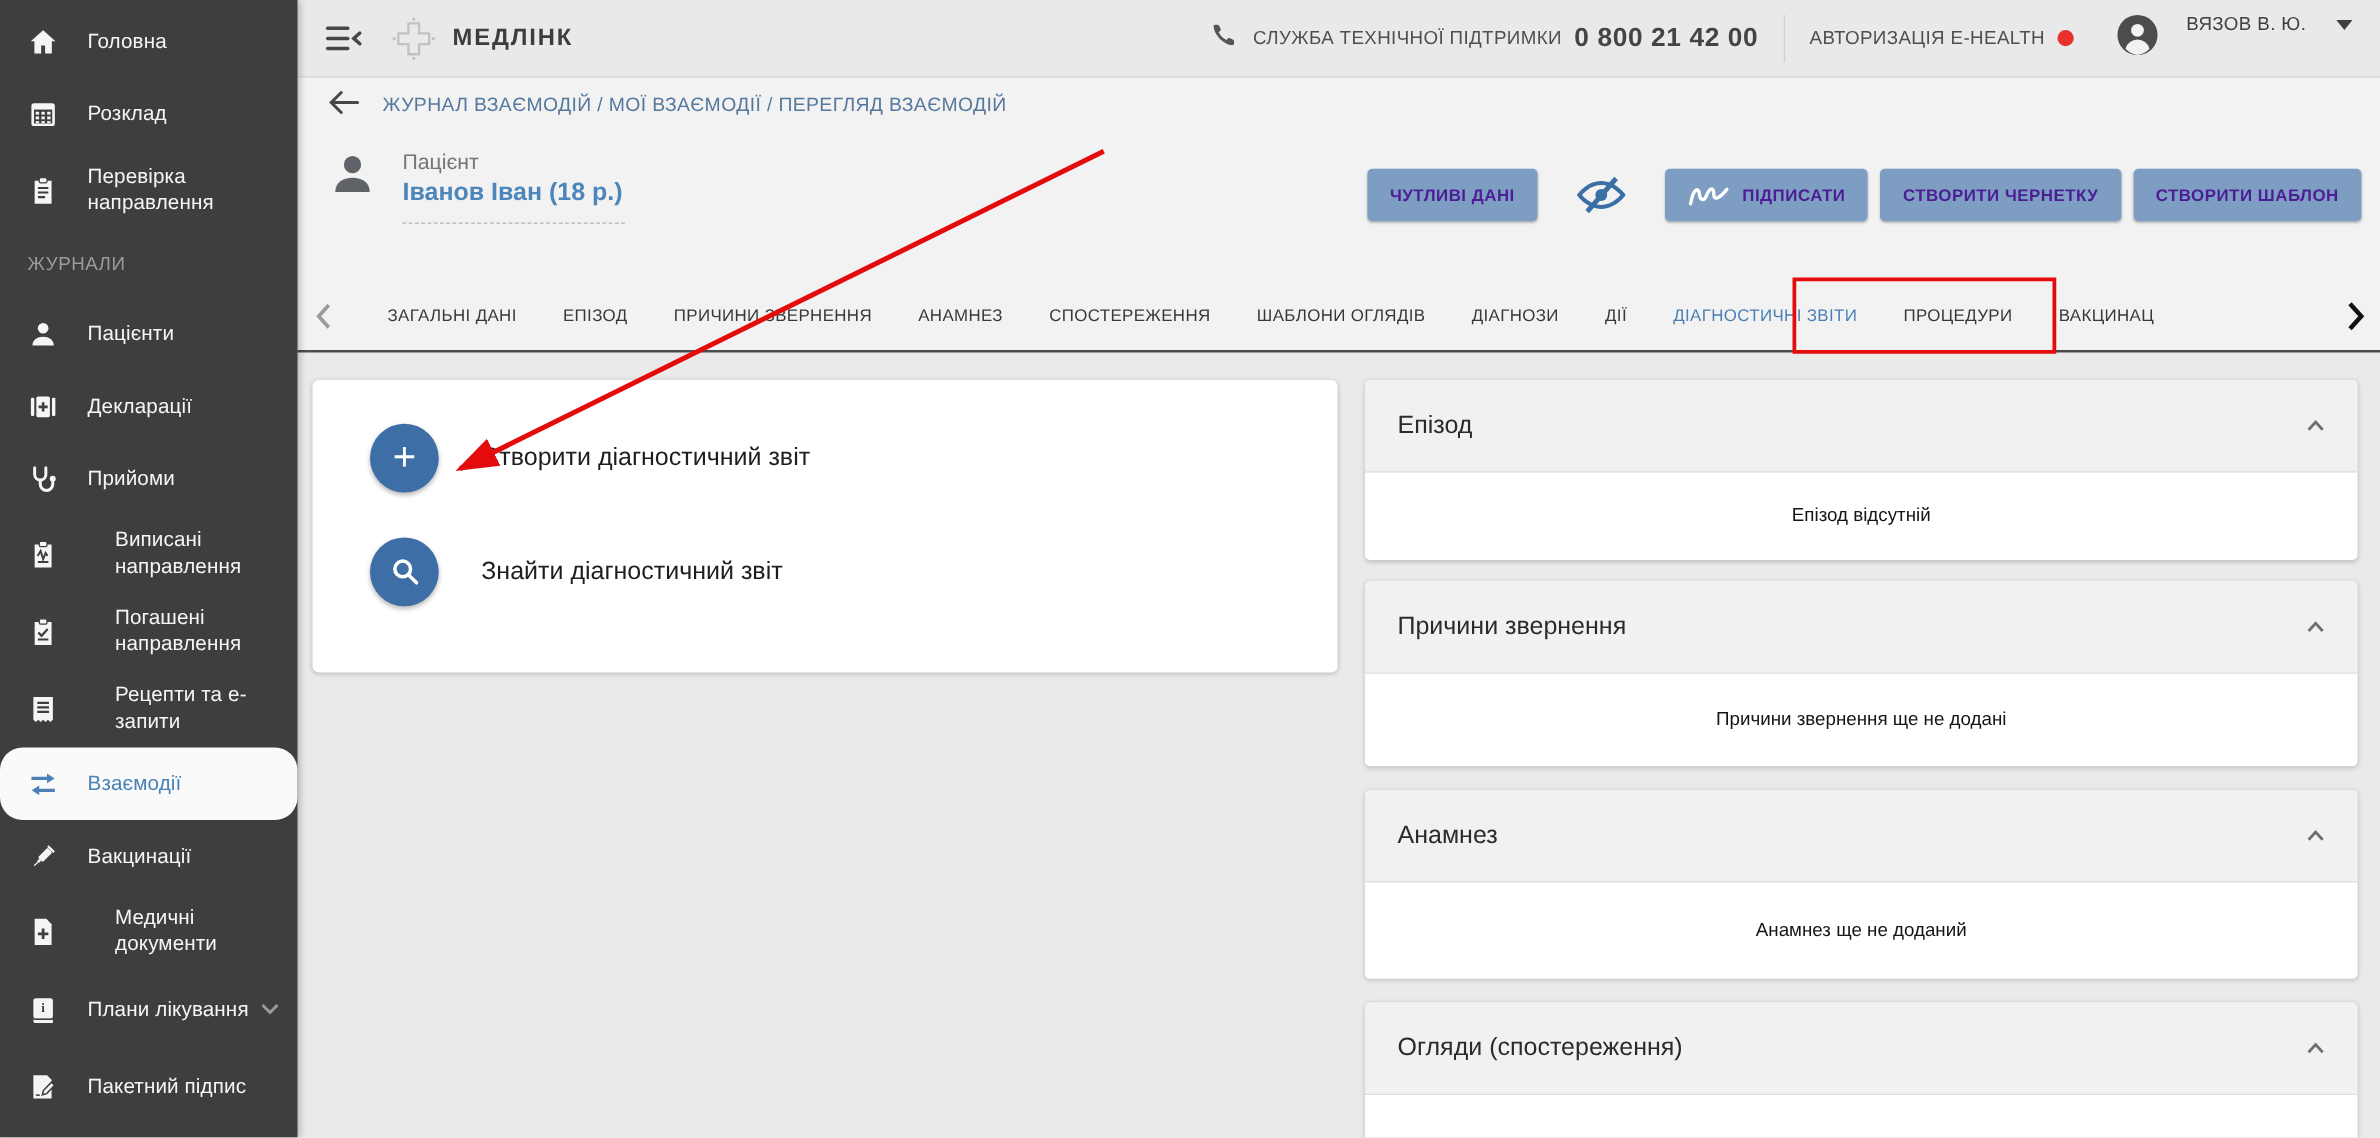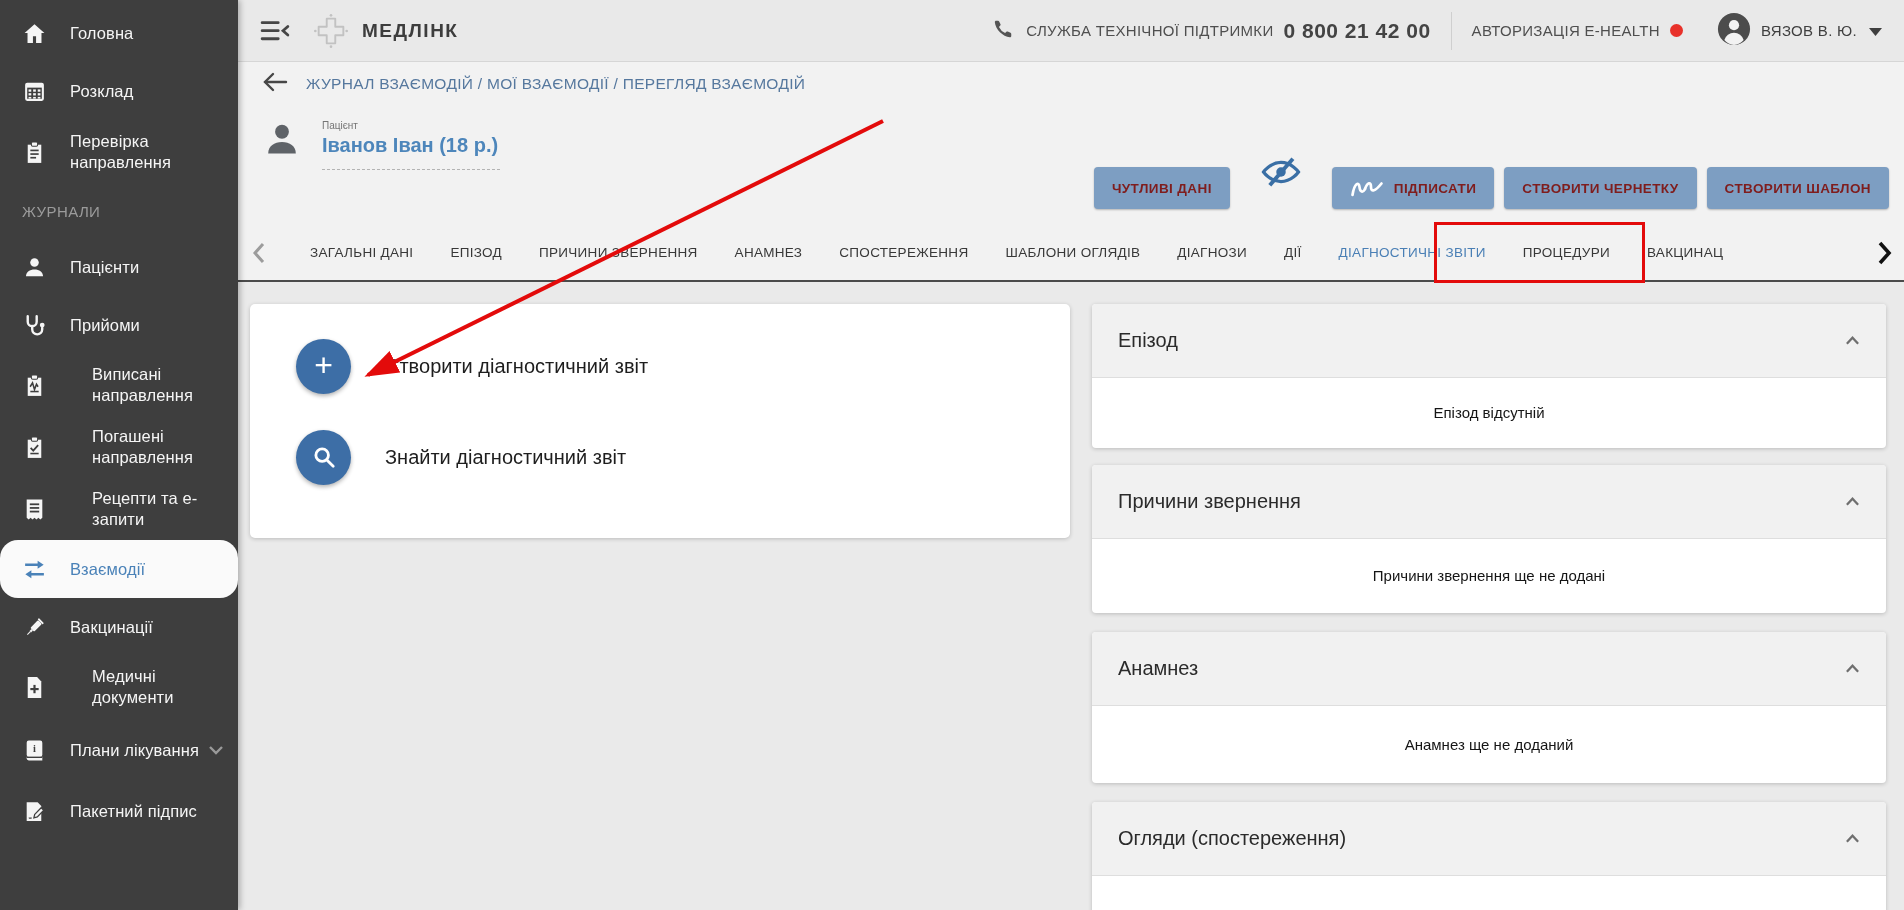--- a/index.html
+++ b/index.html
@@ -27,38 +27,38 @@
   .collapse-btn { width:30px; height:22px; cursor:pointer; }
   .logo { margin-left:22px; display:flex; align-items:center; }
   .brand { margin-left:12px; font-size:19px; font-weight:bold; letter-spacing:1.5px; color:#3d3d3d; }
   .support { margin-left:auto; display:flex; align-items:center; }
   .support-label { margin-left:12px; font-size:15px; color:#4f4f4f; letter-spacing:.3px; }
   .support-phone { margin-left:10px; font-size:21px; font-weight:bold; color:#444; letter-spacing:.5px; }
   .hdr-divider { width:1px; height:38px; background:#cfcfcf; margin:0 20px; }
   .auth { display:flex; align-items:center; }
   .auth-label { font-size:15px; color:#4f4f4f; letter-spacing:.3px; }
   .auth-dot { width:13px; height:13px; border-radius:50%; background:#e8312a; margin-left:10px; }
-  .user { display:flex; align-items:center; margin-left:34px; cursor:pointer; }
+  .user { display:flex; margin-left:34px; cursor:pointer;gap:12px; }
   .user-name { margin-left:10px; font-size:15px; color:#3f3f3f; letter-spacing:.3px; }
   .caret { margin-left:12px; }
 
   
   .topbar { position:absolute; left:238px; top:62px; width:1666px; height:163px; background:#f2f2f2; }
   .breadcrumb-row { position:absolute; left:24px; top:9px; display:flex; align-items:center; }
   .breadcrumb { margin-left:18px; font-size:15.5px; color:#56789e; letter-spacing:.3px; cursor:pointer; }
   .patient { position:absolute; left:26px; top:58px; display:flex; }
   .patient-text { margin-left:22px; }
-  .patient-label { font-size:10px; color:#757575; }
+  .patient-label { font-size:17px; color:#757575; }
   .patient-name { font-size:20px; font-weight:bold; color:#4d86bb; margin-top:3px; cursor:pointer; }
   .patient-underline { width:178px; border-bottom:1.5px dashed #b3b3b3; margin-top:12px; }
   .actions { position:absolute; right:15px; top:73px; display:flex; align-items:center; }
-  .btn { height:42px; background:#7d9ec2; border:none; border-radius:4px; color:#7f1d1d; font-size:13.5px;
+  .btn { height:42px; background:#7d9ec2; border:none; border-radius:4px; color:#4c1d95; font-size:13.5px;
          font-weight:600; letter-spacing:.4px; padding:0 18px; cursor:pointer;
          box-shadow:0 1px 2px rgba(0,0,0,.25); display:flex; align-items:center; justify-content:center;
-         font-family:inherit;margin-top:32px; }
+         font-family:inherit; }
   .btn .btn-icon { margin-right:10px; display:flex; }
   .eye-btn { margin:0 30px; cursor:pointer; display:flex; }
   .gap9 { margin-left:10px; }
 
   
   .tabs { position:absolute; left:238px; top:225px; width:1666px; height:57px; background:#f2f2f2;
           border-bottom:2px solid #4b4b4b; display:flex; align-items:center; padding:0 12px 0 14px; }
   .tab-chevron { display:flex; align-items:center; cursor:pointer; }
   .tab-strip { display:flex; align-items:center; gap:37px; margin-left:44px; flex:1; overflow:hidden;
                white-space:nowrap; }
@@ -150,20 +150,34 @@
     <div class="side-section">ЖУРНАЛИ</div>
 
     <div class="side-item h58">
       <span class="s-icon">
         <svg viewBox="0 0 24 24" fill="currentColor">
             <circle cx="12" cy="7.3" r="4.1"></circle>
             <path d="M3.8 20.5c0-4.3 3.7-6.7 8.2-6.7s8.2 2.4 8.2 6.7z"></path>
           </svg>
       </span>
       <span class="s-label">Пацієнти</span>
+    </div>
+    <div class="side-item h58">
+      <span class="s-icon">
+        <svg viewBox="0 0 24 24" fill="currentColor">
+            <rect x="2.6" y="5" width="2.6" height="14" rx=".9"></rect>
+            <rect x="18.8" y="5" width="2.6" height="14" rx=".9"></rect>
+            <rect x="6.8" y="4" width="10.4" height="16" rx="1.3"></rect>
+            <g stroke="#3e3e3e" stroke-width="2">
+              <line x1="12" y1="8.5" x2="12" y2="15.5"></line>
+              <line x1="8.5" y1="12" x2="15.5" y2="12"></line>
+            </g>
+          </svg>
+      </span>
+      <span class="s-label">Декларації</span>
     </div>
     <div class="side-item h58">
       <span class="s-icon">
         <svg viewBox="0 0 24 24" fill="none" stroke="currentColor" stroke-width="2.3" stroke-linecap="round">
             <path d="M5.5 3v5.3a4.3 4.3 0 008.6 0V3"></path>
             <path d="M9.8 12.4v3.3a4.8 4.8 0 009.6 0v-1.5"></path>
             <circle cx="19.4" cy="11.6" r="2.3" fill="currentColor" stroke="none"></circle>
           </svg>
       </span>
       <span class="s-label">Прийоми</span>

